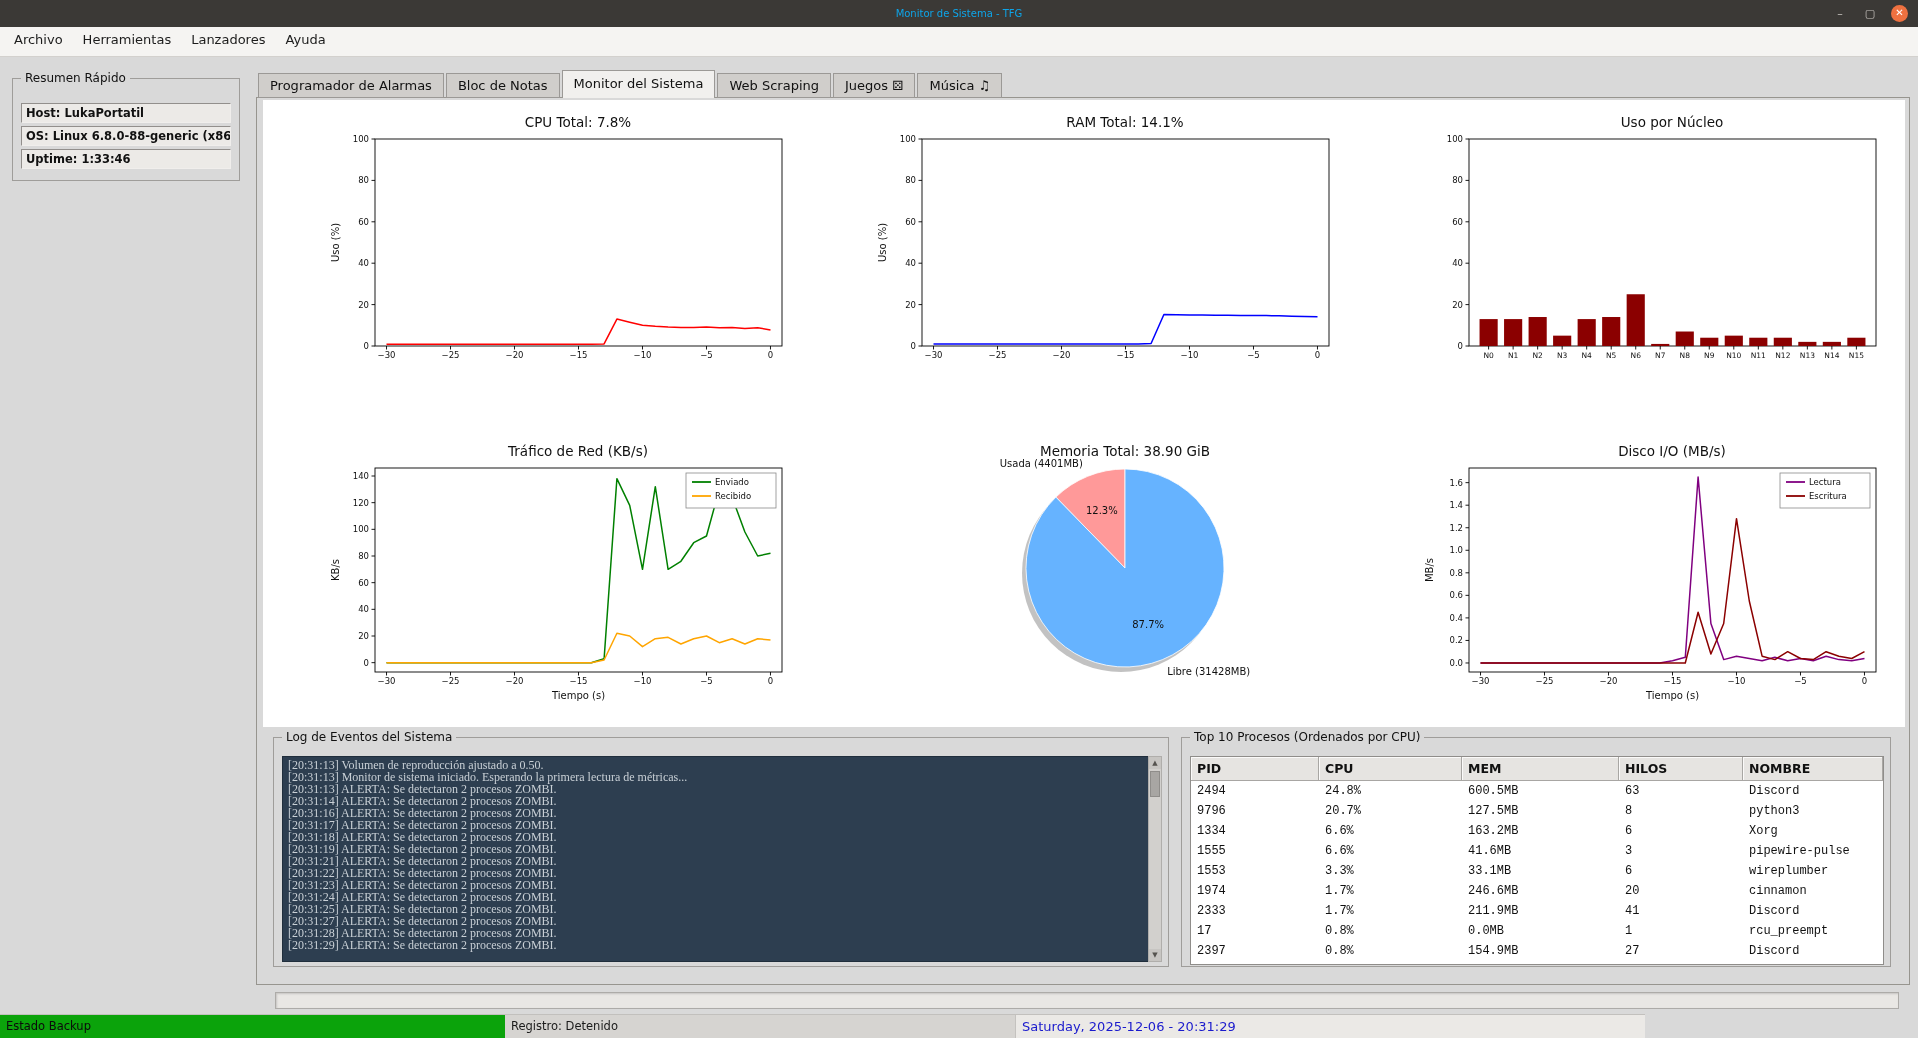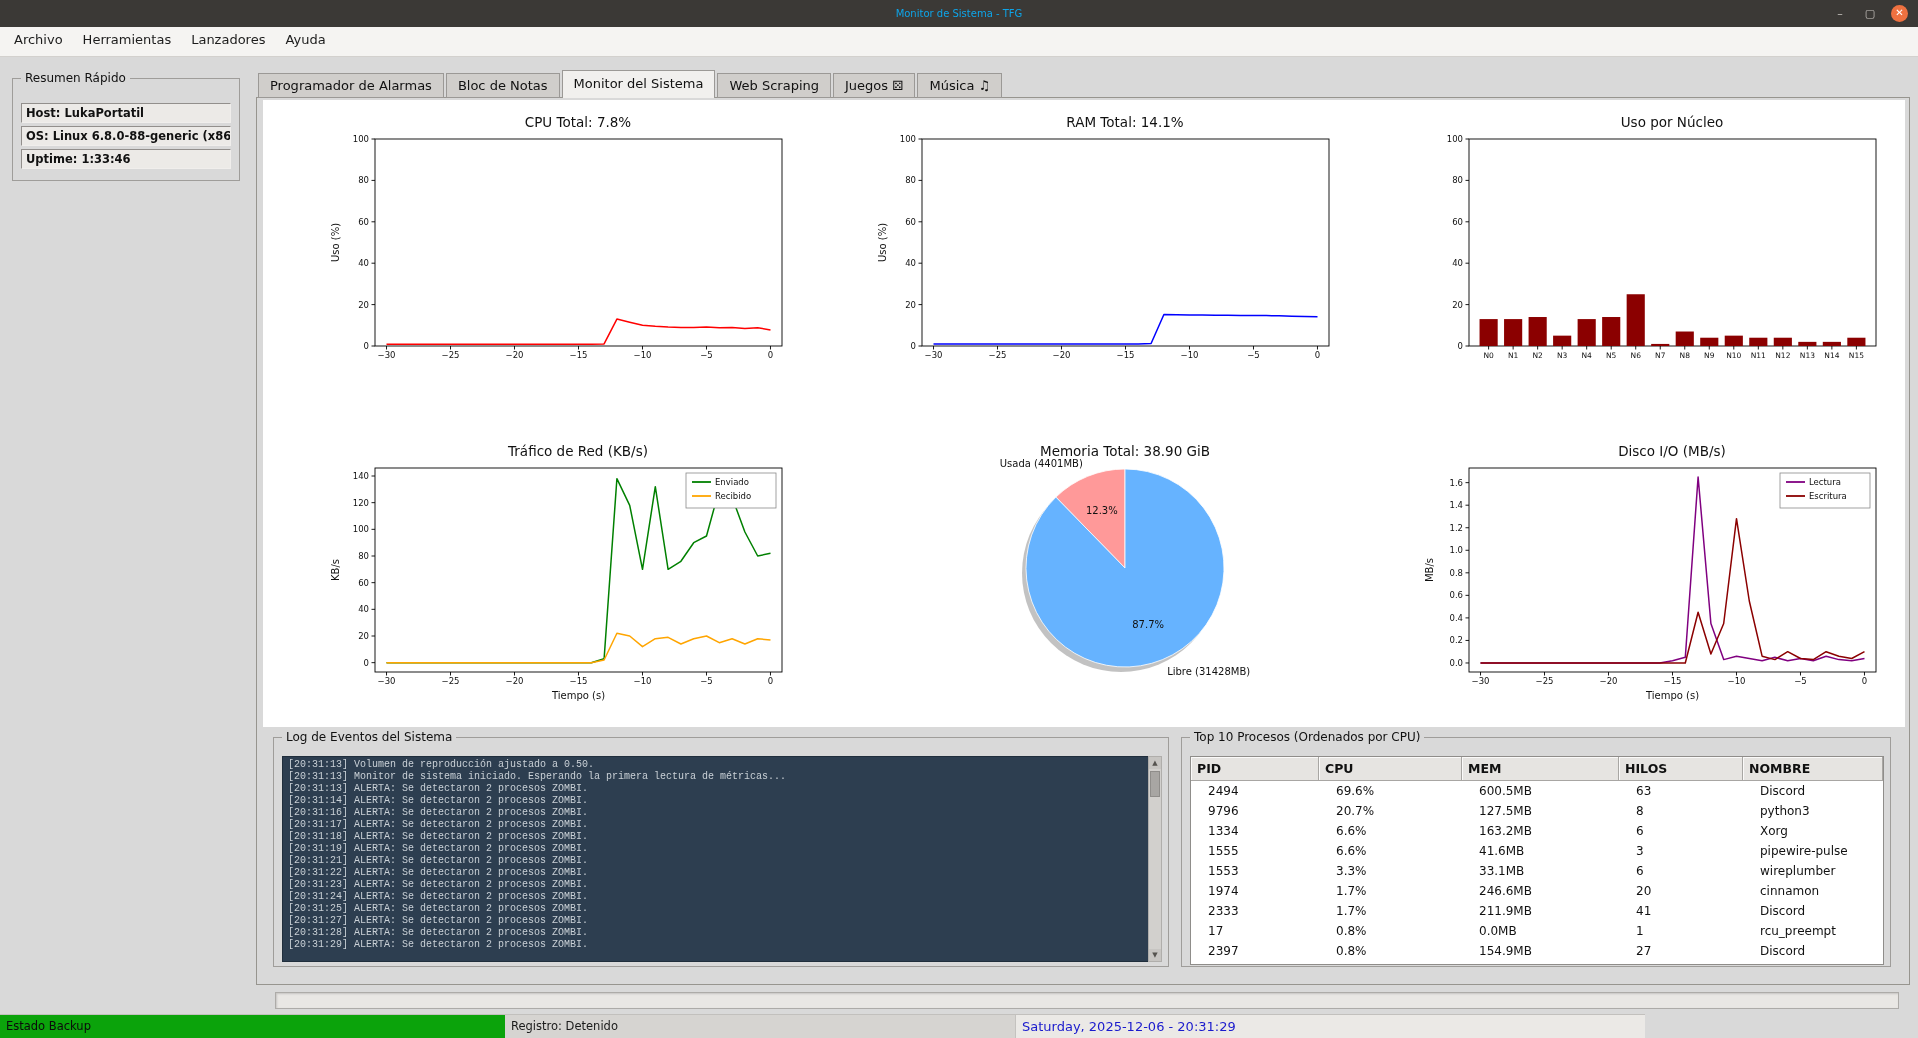--- a/index.html
+++ b/index.html
@@ -39,37 +39,37 @@
 
   
   .figure{position:absolute;left:6px;top:2px;width:1642px;height:627px;background:#ffffff;}
   .chart-cell{position:absolute;width:547px;}
   svg text{font-family:"DejaVu Sans","Liberation Sans",sans-serif;}
 
   
   .log-group{left:16px;top:639px;width:896px;height:230px;}
   .console{position:absolute;left:8px;top:18px;width:868px;height:206px;background:#2d3e50;
     border:1px solid #202e3c;padding:2px 5px;overflow:hidden;}
-  .logline{font-family:Liberation Mono, monospace;font-size:10px;line-height:12px;
+  .logline{font-family:Liberation Serif, serif;font-size:12px;line-height:12px;
     color:#c9d0d6;white-space:pre;}
   .log-scroll{position:absolute;right:6px;top:18px;width:14px;height:206px;background:#d2d0cd;border:1px solid #b0aeab;}
   .log-scroll .arrow{position:absolute;left:0;width:12px;height:12px;text-align:center;font-size:7px;line-height:12px;color:#55534f;background:#c7c5c2;}
   .log-scroll .arrow.up{top:0;}
   .log-scroll .arrow.down{bottom:0;}
   .log-scroll .thumb{position:absolute;left:1px;top:14px;width:10px;height:26px;background:#a8a6a3;border:1px solid #8f8d8a;}
 
   
   .proc-group{left:924px;top:639px;width:710px;height:230px;}
   .proc-table{position:absolute;left:8px;top:18px;width:694px;height:209px;background:#fff;border:1px solid #8f8d8a;overflow:hidden;}
   .proc-head,.proc-row{display:grid;grid-template-columns:128px 143px 157px 124px 1fr;}
   .proc-head{height:24px;background:#e6e4e1;}
   .hcell{border-right:1px solid #a8a6a3;border-bottom:1px solid #a8a6a3;box-shadow:inset 1px 1px 0 #fbfaf9;
     font-weight:bold;font-size:12.5px;line-height:23px;padding-left:6px;}
   .proc-row{height:20px;}
-  .proc-row .cell{font-size:12px;line-height:20px;padding-left:17px;white-space:nowrap;overflow:hidden;}
+  .proc-row .cell{font-size:12px;line-height:20px;padding-left:6px;white-space:nowrap;overflow:hidden;font-family:Liberation Mono, monospace;}
 
   
   .bottom-strip{position:absolute;left:275px;top:992px;width:1624px;height:17px;background:#e9e7e4;
     border:1px solid #adaba8;box-shadow:inset 1px 1px 2px rgba(0,0,0,0.15);}
 
   
   .statusbar{position:absolute;left:0;top:1014px;width:1645px;height:24px;background:#d6d4d1;border-top:1px solid #c2c0bd;}
   .status-progress{position:absolute;left:0;top:0;width:505px;height:23px;background:#0ba30b;
     font-size:11.5px;line-height:23px;padding-left:6px;color:#0b0b0b;}
   .status-registro{position:absolute;left:511px;top:0;height:23px;font-size:11.5px;line-height:23px;color:#1a1a1a;}
@@ -376,21 +376,21 @@
       <div class="proc-head" id="proc-head">
           <div class="hcell">PID</div>
           <div class="hcell">CPU</div>
           <div class="hcell">MEM</div>
           <div class="hcell">HILOS</div>
           <div class="hcell">NOMBRE</div>
         </div>
       <div id="proc-body">
           <div class="proc-row">
             <div class="cell">2494</div>
-            <div class="cell">69.6%</div>
+            <div class="cell">24.8%</div>
             <div class="cell">600.5MB</div>
             <div class="cell">63</div>
             <div class="cell">Discord</div>
           </div>
           <div class="proc-row">
             <div class="cell">9796</div>
             <div class="cell">20.7%</div>
             <div class="cell">127.5MB</div>
             <div class="cell">8</div>
             <div class="cell">python3</div>

